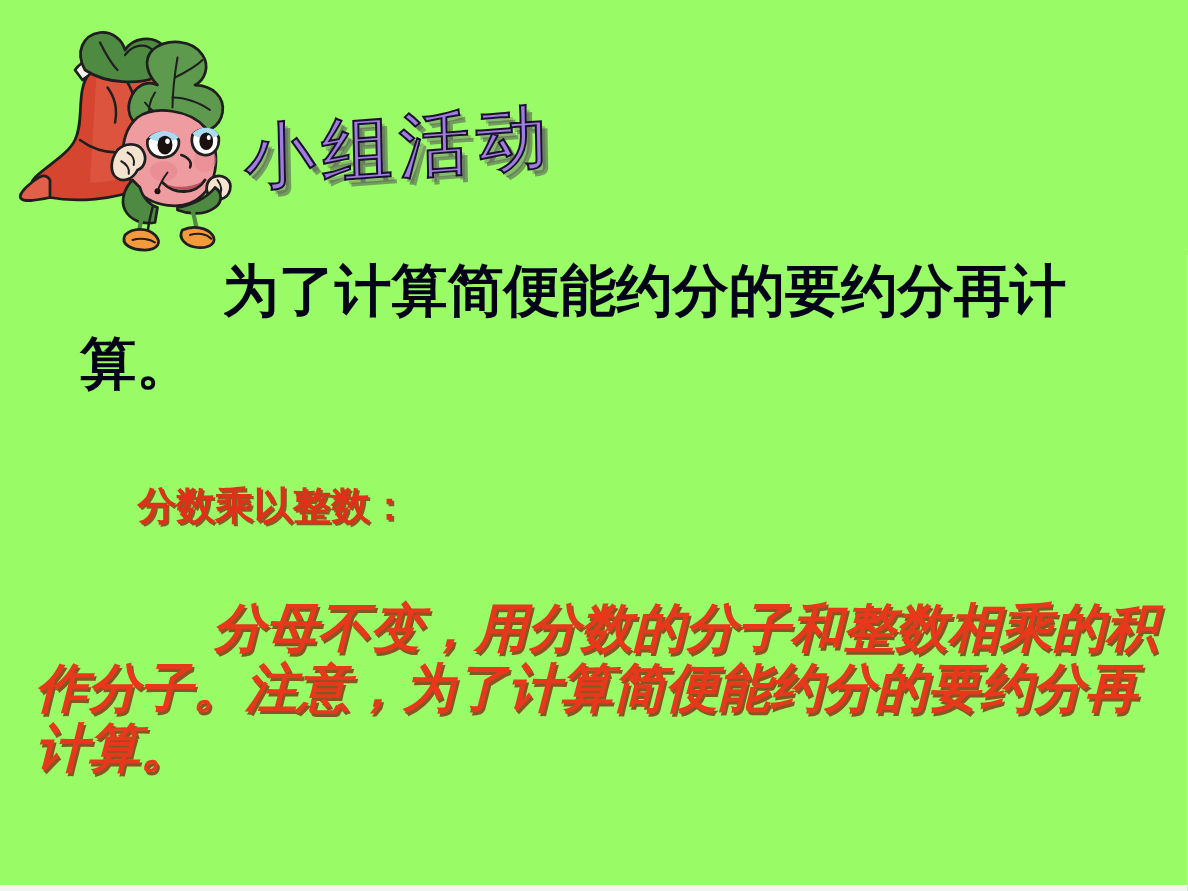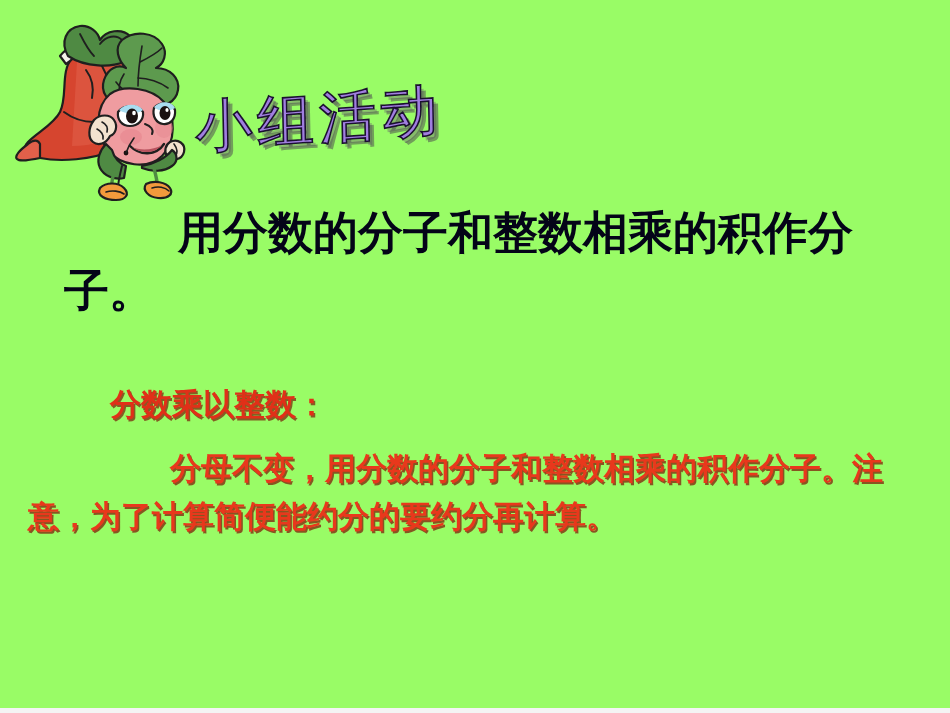--- a/index.html
+++ b/index.html
@@ -90,29 +90,30 @@
     line-height: 36px;
     font-weight: 700;
     white-space: nowrap;
     text-shadow: 1.5px 1.5px 0 rgba(125,40,15,0.75);
   }
 
   
   #red-paragraph {
     position: absolute;
     left: 28px;
-    top: 444px;
+    top: 479px;
     width: 900px;
     color: #e8381c;
     font-family: "DejaVu Serif", "Liberation Serif", serif;
-    font-size: 31px;
+    font-size: 42px;
     line-height: 48px;
     font-weight: 700;
     text-indent: 142px;
     text-shadow: 1.6px 1.8px 0 rgba(130,42,16,0.8);
+    font-style: italic;
   }
 </style>
 </head>
 <body>
 
 <div id="slide">
 
   <div id="mascot">
     <svg viewBox="0 0 192 186" width="192" height="186">
       <g stroke="#1f1f1f" stroke-width="2.2" stroke-linejoin="round" stroke-linecap="round">
@@ -205,21 +206,21 @@
         <path d="M138 172 C144 170 151 171 155 175" fill="none" stroke-width="1.6"></path>
 
       </g>
     </svg>
   </div>
 
   <div id="title-block">
     <div id="title-text">小组活动</div>
   </div>
 
-  <div id="body-black">用分数的分子和整数相乘的积作分子。</div>
+  <div id="body-black">为了计算简便能约分的要约分再计算。</div>
 
   <div id="red-heading">分数乘以整数：</div>
 
   <div id="red-paragraph">分母不变，用分数的分子和整数相乘的积作分子。注意，为了计算简便能约分的要约分再计算。</div>
 
   <div id="bottom-strip"></div>
 
 </div>
 
 </body></html>

